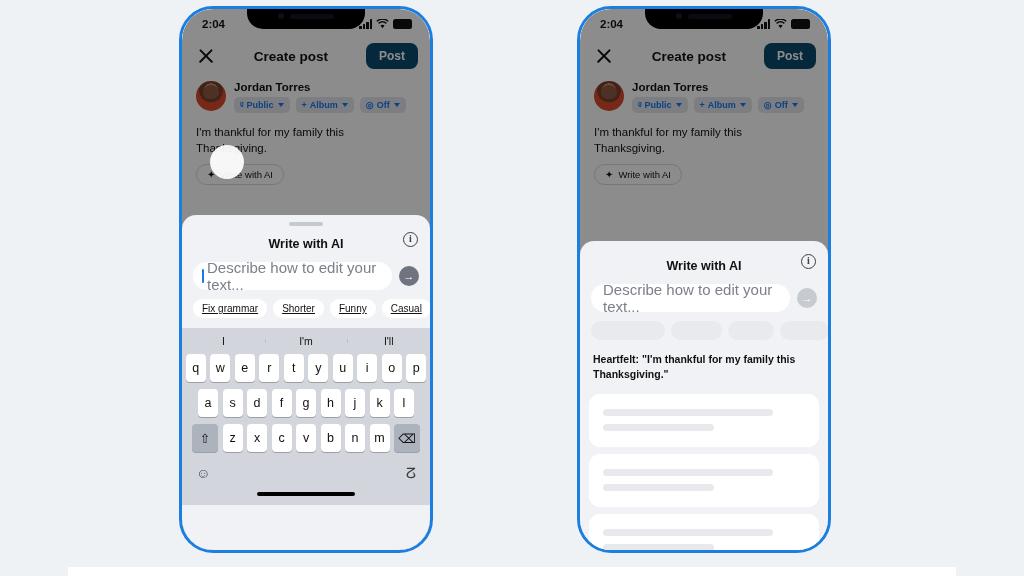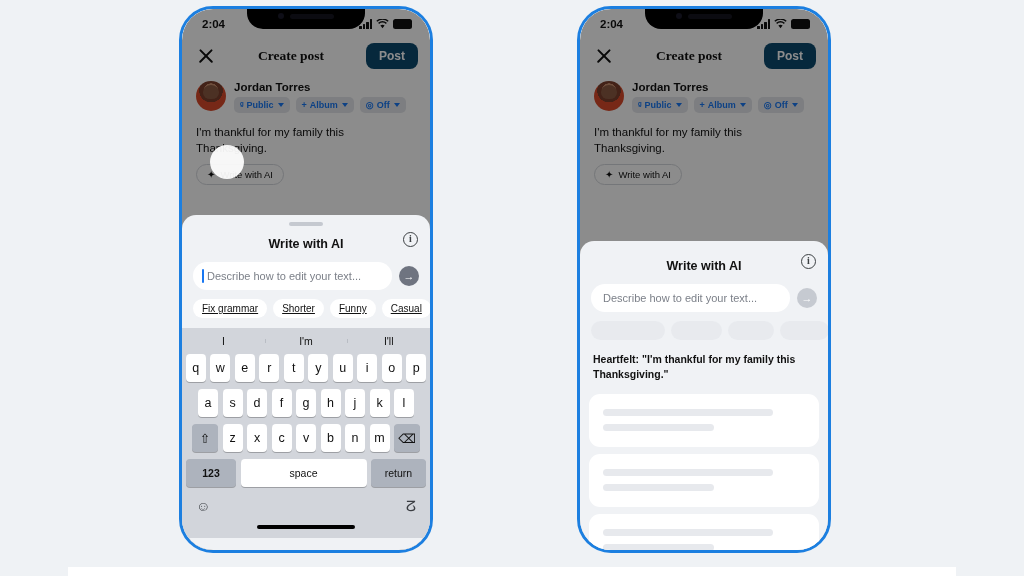--- a/index.html
+++ b/index.html
@@ -65,21 +65,21 @@
   .bars i { display:block; width: 2.5px; background: #111; border-radius: 0.5px; }
   .bars i:nth-child(1){height:3px} .bars i:nth-child(2){height:5px}
   .bars i:nth-child(3){height:7.5px} .bars i:nth-child(4){height:10px}
   .batt { width: 19px; height: 10px; border-radius: 2.5px; background:#111; }
 
   
   .navbar {
     display: flex; align-items: center; justify-content: space-between;
     padding: 6px 12px 8px 14px;
   }
-  .nav-title { font-size: 13.5px; font-weight: bold; color: #111; font-family: Liberation Serif, serif; }
+  .nav-title { font-size: 13.5px; font-weight: bold; color: #111; }
   .close-x {
     width: 20px; height: 20px; position: relative;
   }
   .close-x::before, .close-x::after {
     content:""; position:absolute; left:1px; top:9px; width:18px; height:2.4px;
     background:#111; border-radius:1px;
   }
   .close-x::before { transform: rotate(45deg); }
   .close-x::after  { transform: rotate(-45deg); }
   .post-btn {
@@ -157,21 +157,21 @@
     width: 15px; height: 15px; border-radius: 50%;
     border: 1.4px solid #3c4043; color: #3c4043;
     font-size: 10px; font-weight: bold; line-height: 12px; text-align: center;
     font-family: "Liberation Serif", serif;
   }
 
   .input-row { display: flex; align-items: center; gap: 7px; padding: 0 11px 9px 11px; }
   .ai-input {
     flex: 1 1 auto; background: #ffffff; border-radius: 16px;
     height: 28px; display: flex; align-items: center; padding: 0 12px;
-    font-size: 11px; color: #7c8089; position: relative;
+    font-size: 15px; color: #7c8089; position: relative;
   }
   .ai-input.focused { padding-left: 14px; }
   .caretbar {
     position: absolute; left: 9px; top: 7px; width: 1.8px; height: 14px;
     background: #1877f2; border-radius: 1px;
   }
   .send-btn {
     flex: 0 0 auto; width: 20px; height: 20px; border-radius: 50%;
     background: #6f7480; color: #fff; font-size: 11px;
     display: flex; align-items: center; justify-content: center;
@@ -371,25 +371,20 @@
             <span class="key">z</span>
             <span class="key">x</span>
             <span class="key">c</span>
             <span class="key">v</span>
             <span class="key">b</span>
             <span class="key">n</span>
             <span class="key">m</span>
             <span class="key wide">⌫</span>
           </div>
 
-          <div class="krow r4">
-            <span class="key num">123</span>
-            <span class="key space">space</span>
-            <span class="key ret">return</span>
-          </div>
 
           <div class="kbottom">
             <span class="emoji-ic">☺</span>
             <span class="mic-ic">ⵒ</span>
           </div>
 
           <div class="home-ind onkb">
               <i></i>
             </div>
         </div>

